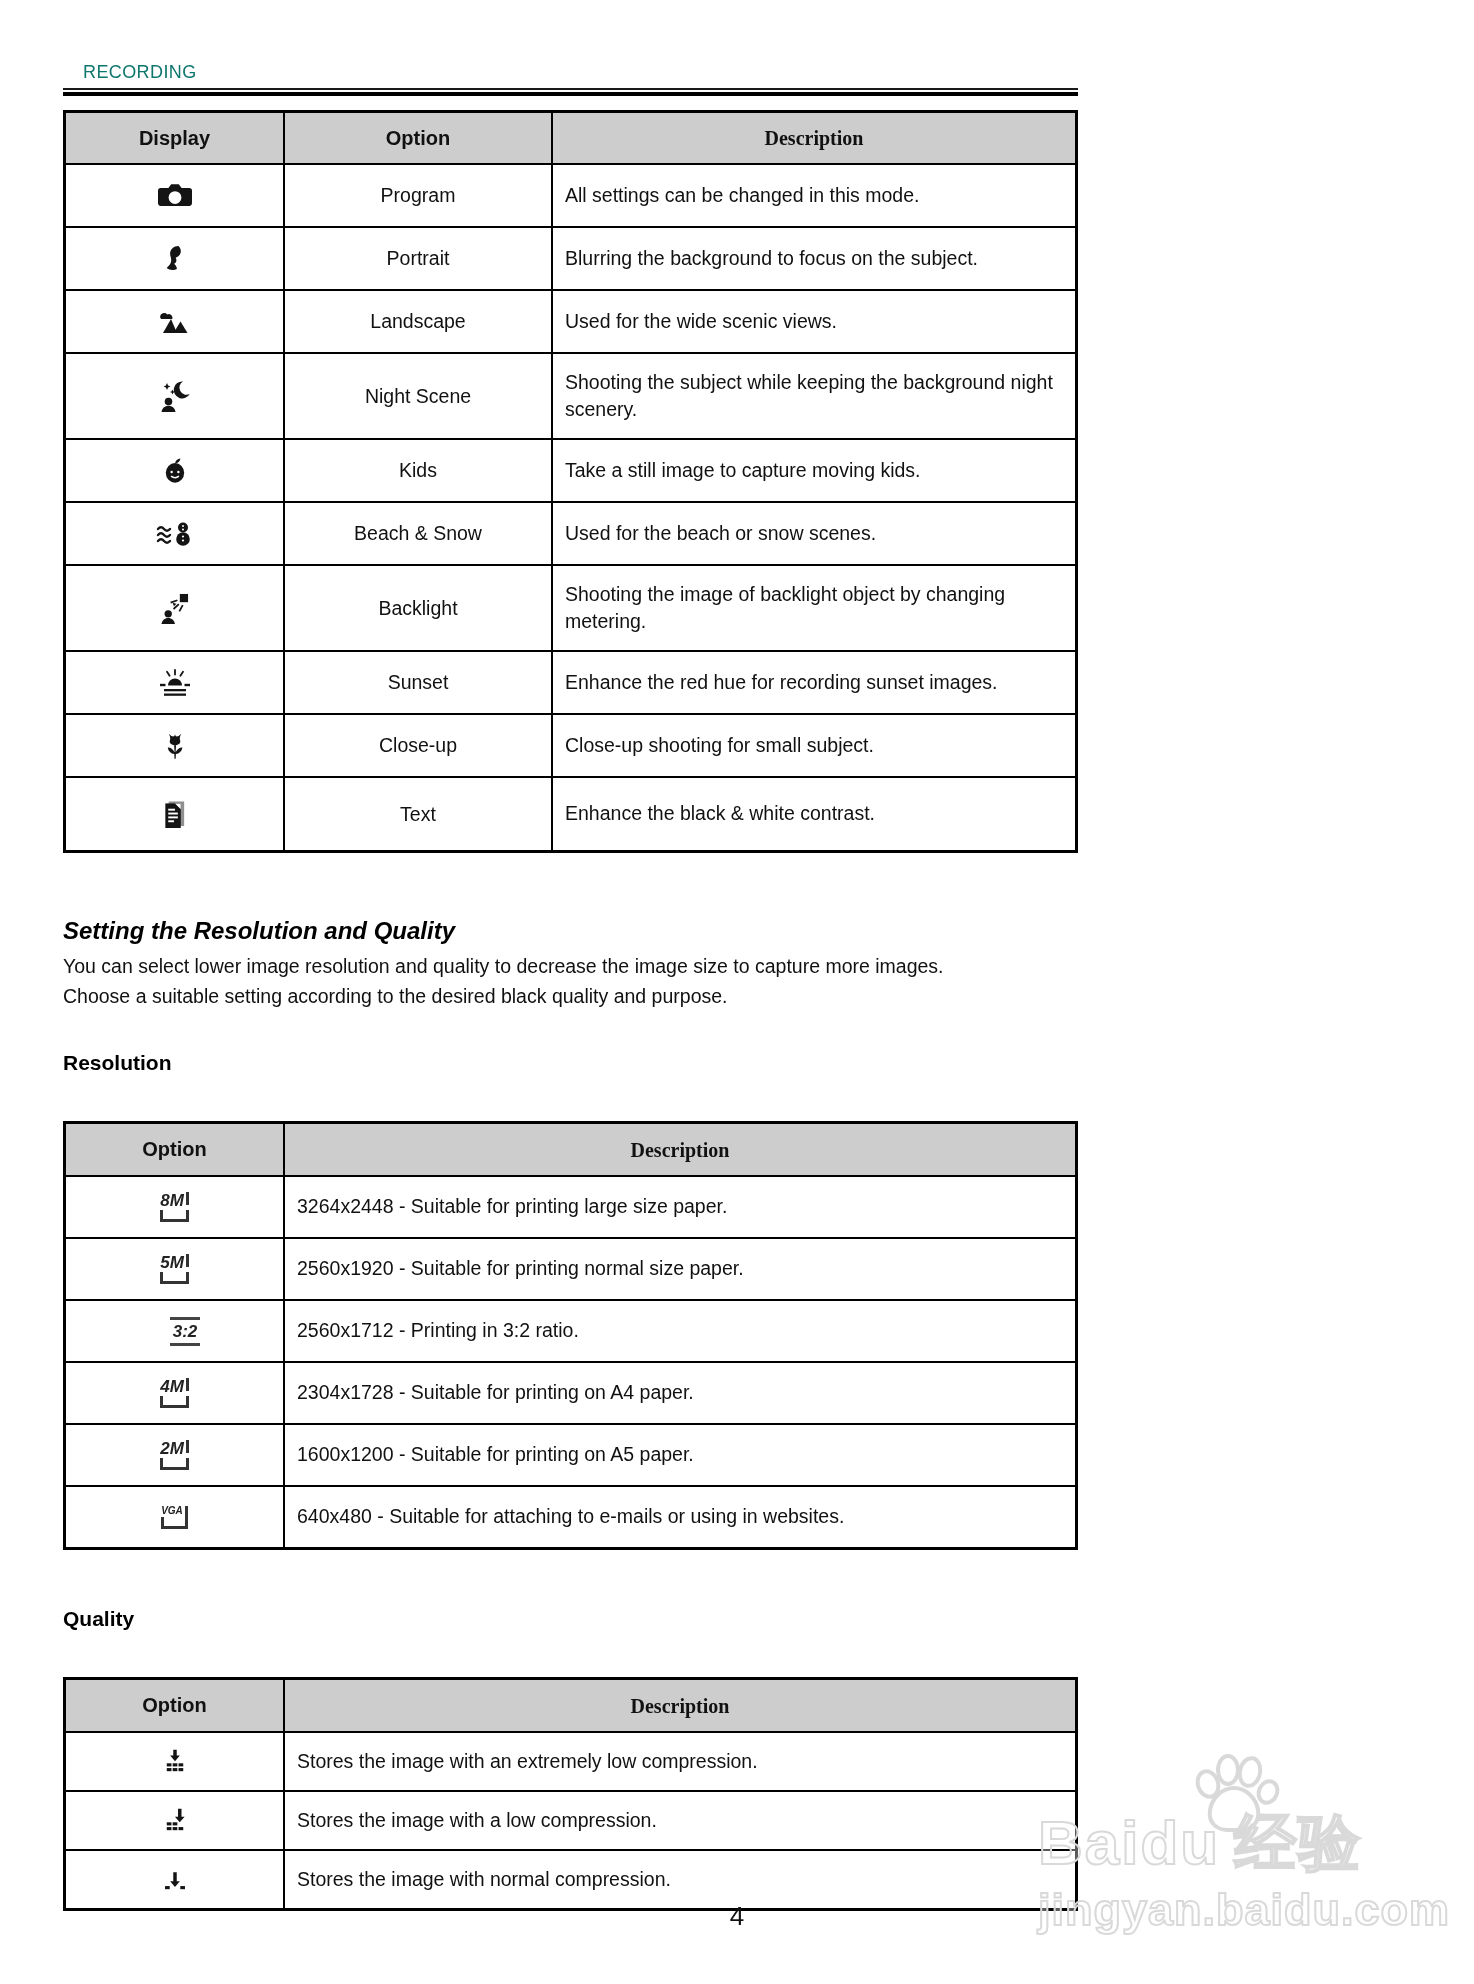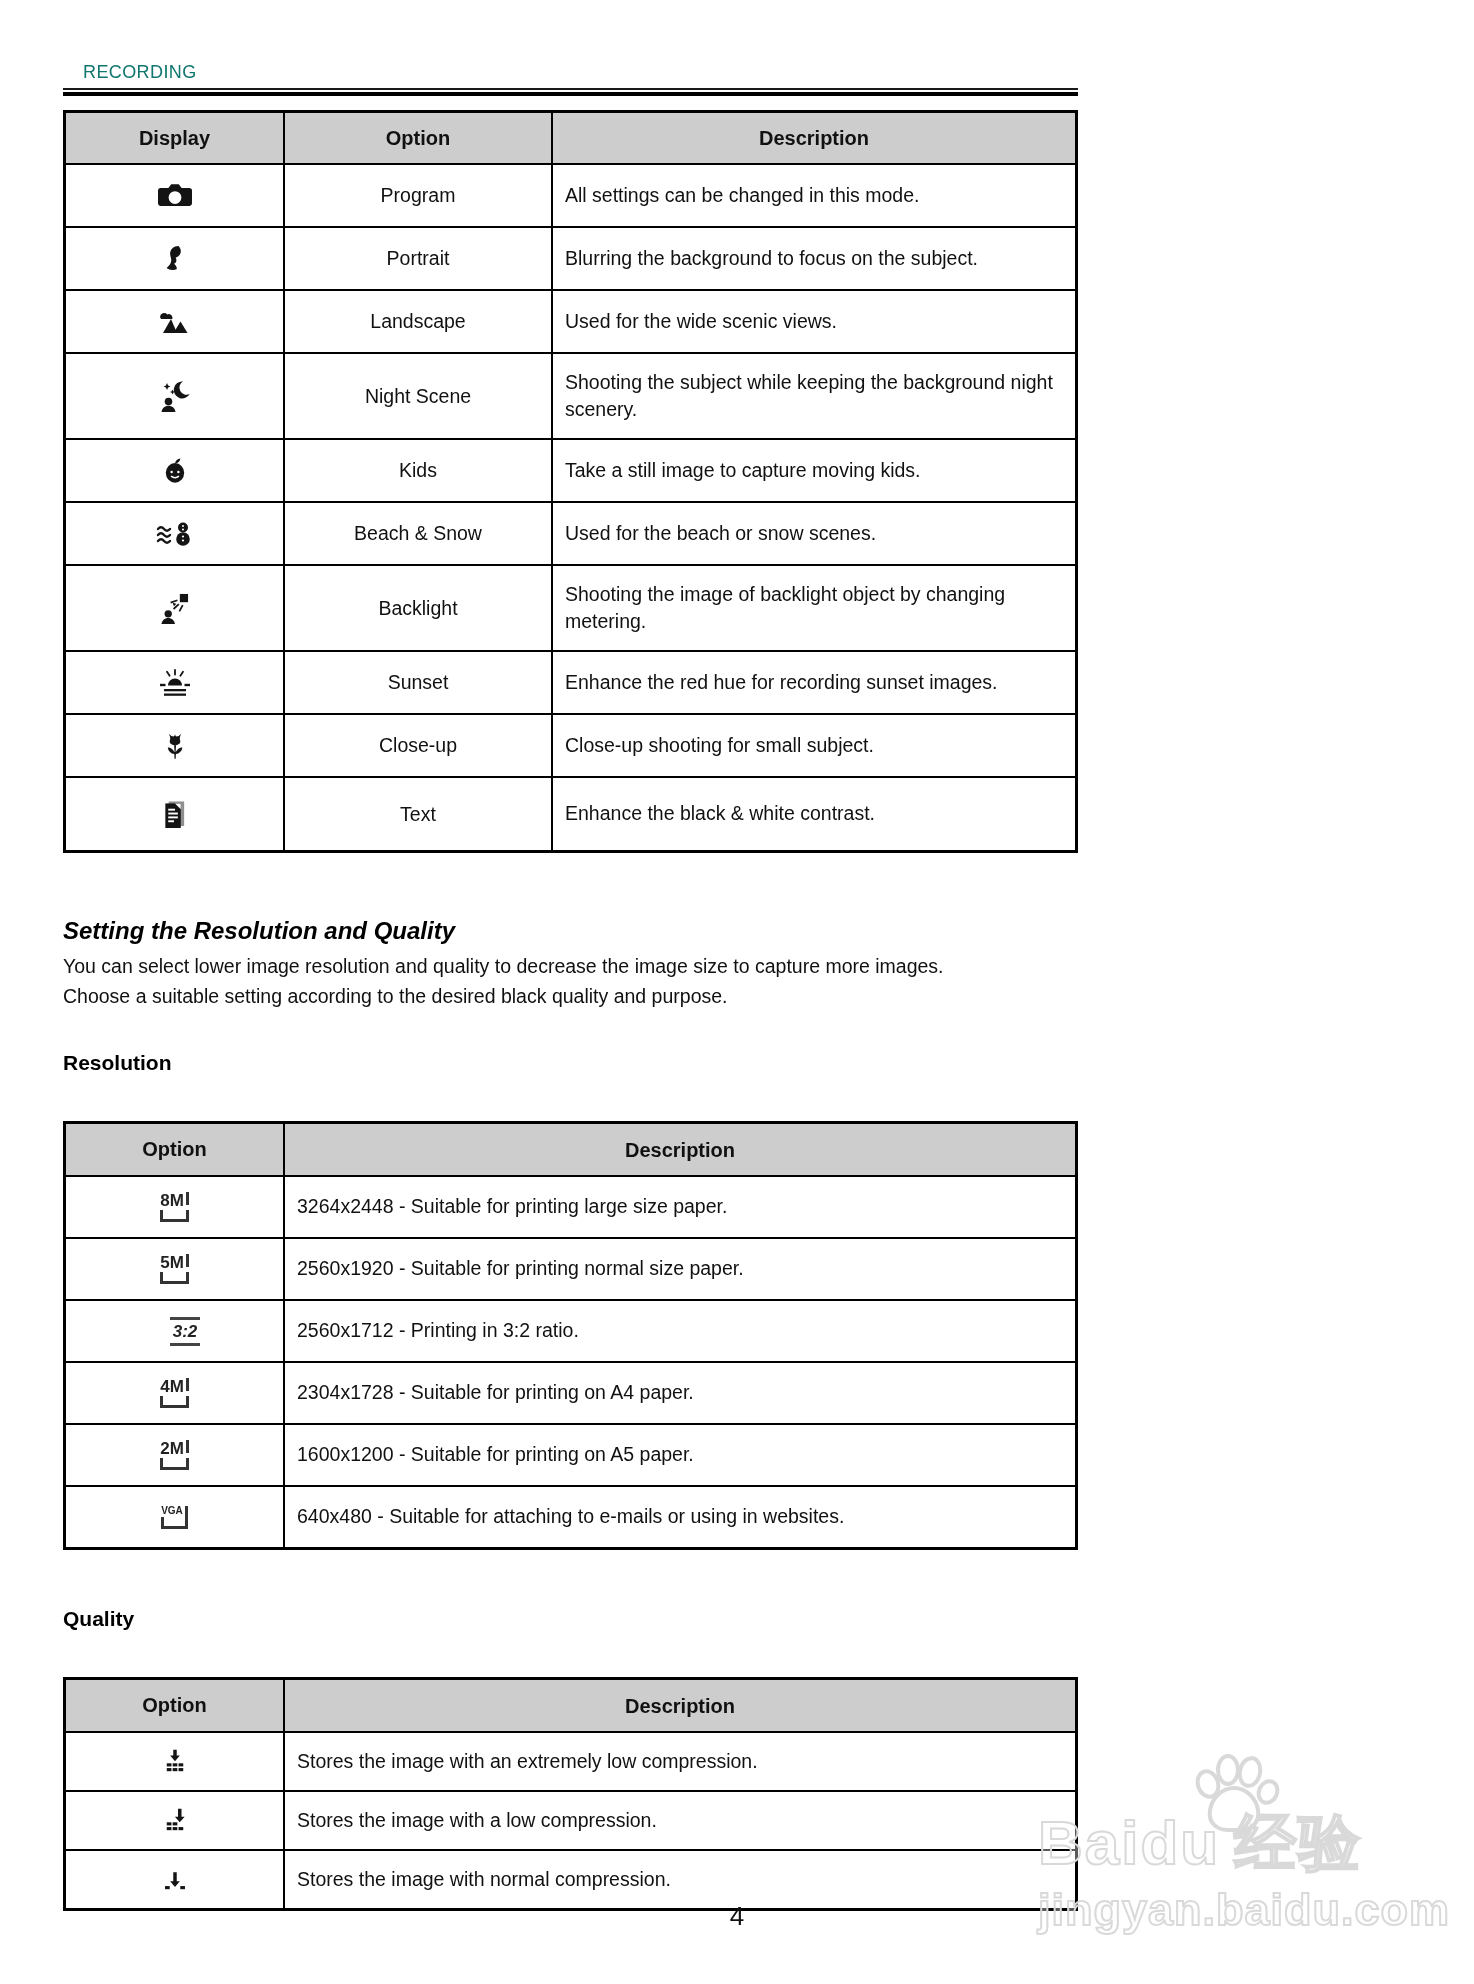--- a/index.html
+++ b/index.html
@@ -23,36 +23,36 @@
   .trow{display:grid;border-bottom:2px solid #000;}
   .trow:last-child{border-bottom:none;}
   .scene .trow{grid-template-columns:219px 268px 1fr;}
   .two-col .trow{grid-template-columns:219px 1fr;}
   .cell{border-right:2px solid #000;display:flex;align-items:center;justify-content:center;}
   .cell:last-child{border-right:none;}
   .cell.desc{justify-content:flex-start;text-align:left;padding:8px 12px;font-size:19.5px;line-height:1.4;}
   .cell.opt{font-size:19.5px;}
   .thead{background:#cdcdcd;}
   .thead .cell{font-weight:bold;font-size:20px;min-height:50px;}
-  .thead .cell.desc{justify-content:center;text-align:center;padding:0;}
+  .thead .cell.desc{justify-content:center;text-align:center;padding:0;font-family:Liberation Serif, serif;}
   .scene .trow{min-height:61px;}
   .scene .trow.tall{min-height:84px;}
   .scene .trow.xtall{min-height:72px;}
   .scene .trow.thead{min-height:50px;}
   .res .trow{min-height:60px;}
   .res .trow.thead, .qual .trow.thead{min-height:51px;}
   .qual .trow{min-height:57px;}
 
   .icon{display:block;}
   .icon svg{display:block;}
 
   
   .res-icon{display:inline-flex;flex-direction:column;align-items:stretch;}
   .res-top{display:flex;align-items:flex-start;}
-  .res-label{font-weight:bold;font-size:17px;line-height:1;color:#222;padding-bottom:3px;}
+  .res-label{font-weight:bold;font-style:italic;font-size:17px;line-height:1;color:#222;padding-bottom:3px;}
   .res-label.small{font-size:10px;}
   .res-tick{width:3px;height:13px;background:#333;margin-left:2px;}
   .res-bracket{height:9px;border-left:3px solid #333;border-right:3px solid #333;border-bottom:3px solid #333;margin-top:-2px;}
   .ratio-icon{font-weight:bold;font-style:italic;font-size:17px;color:#222;border-top:3px solid #444;border-bottom:3px solid #444;padding:2px 3px 1px 3px;margin-left:21px;}
 
   
   .sec-title{margin-top:64px;font-size:24px;font-weight:bold;font-style:italic;color:#000;}
   .sec-body{margin-top:6px;font-size:19.5px;line-height:30px;color:#111;}
   .sub-head{font-size:21px;font-weight:bold;color:#000;}
   .sub-head.res-h{margin-top:40px;}

